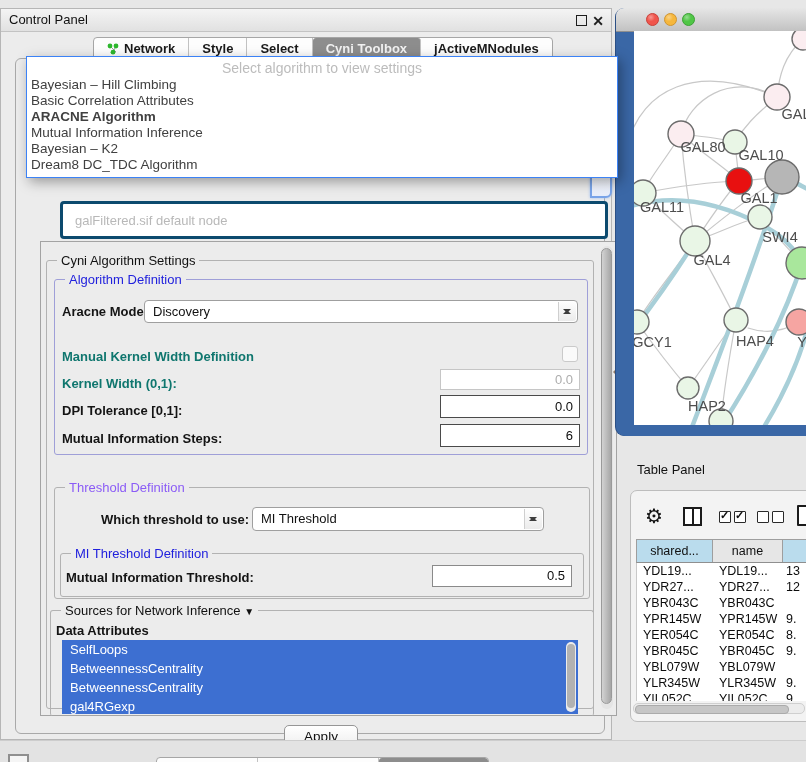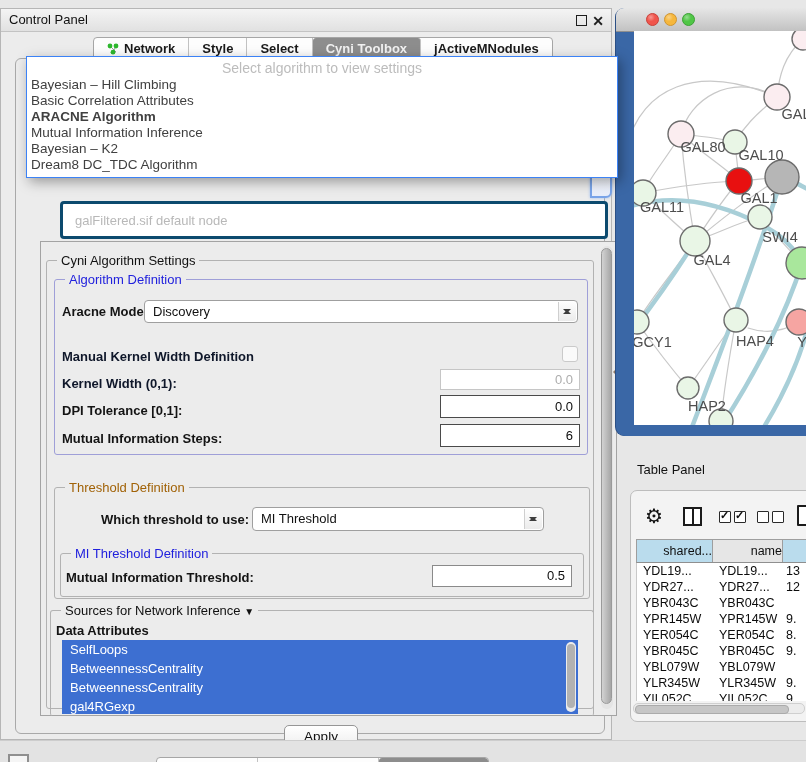--- a/index.html
+++ b/index.html
@@ -42,23 +42,23 @@
   
   .scrollbox{position:absolute;left:24px;top:182px;width:577px;height:475px;
       border:1px solid #a3a3a3;background:#ececec;box-sizing:border-box}
   .vtrack{position:absolute;right:3px;top:4px;bottom:6px;width:12px;background:#e4e4e4;border-radius:6px}
   .vthumb{position:absolute;left:0;top:2px;width:11px;height:456px;border-radius:6px;
       background:linear-gradient(90deg,#d2d2d2,#a6a6a6);border:1px solid #9a9a9a;box-sizing:border-box}
   .fieldset{position:absolute;border:1px solid #b2b2b2;border-radius:3px}
   .ftitle{position:absolute;top:-8px;left:10px;background:#ececec;padding:0 4px;
       font-size:13px;white-space:nowrap;color:#111}
   .ftitle.blue{color:#2121dd}
-  .ftitle.green{color:#a16207}
+  .ftitle.green{color:#8b5cf6}
   .lbl{position:absolute;font-size:13px;font-weight:bold;color:#141414;white-space:nowrap}
-  .lbl.dis{color:#0f172a}
+  .lbl.dis{color:#0f766e}
   .combo{position:absolute;background:#fff;border:1px solid #9f9f9f;border-radius:4px;
       font-size:13px;line-height:21px;padding-left:8px;box-sizing:border-box;height:23px;color:#111}
   .stp{position:absolute;right:1px;top:1px;bottom:1px;width:17px;border-left:1px solid #cfcfcf;
       background:linear-gradient(#fefefe,#ebebeb);border-radius:0 3px 3px 0}
   .stp::before{content:"";position:absolute;left:4px;top:4px;border:4px solid transparent;border-bottom-color:#3d3d3d}
   .stp::after{content:"";position:absolute;left:4px;bottom:4px;border:4px solid transparent;border-top-color:#3d3d3d}
   .tfield{position:absolute;background:#fff;border:1px solid #4a4a4a;font-size:13px;color:#0c0c0c;
       text-align:right;padding-right:6px;box-sizing:border-box}
   .tfield.dis{border-color:#c6c6c6;color:#adadad}
   .cbx{position:absolute;width:14px;height:14px;border:1px solid #cacaca;border-radius:3px;background:#fafafa}
@@ -86,21 +86,21 @@
       border:1px solid #bdbdbd;border-radius:7px 0 0 7px;box-sizing:border-box;overflow:hidden}
   .tp-toolbar{position:absolute;left:0;top:12px;right:0;height:30px}
   .icon-gear{position:absolute;left:14px;top:1px;font-size:20px;color:#141414}
   .icon-cols{position:absolute;left:52px;top:4px;width:15px;height:15px;border:2px solid #1b1b1b;background:#fff}
   .icon-cols div{position:absolute;left:6.5px;top:0;bottom:0;width:2px;background:#1b1b1b}
   .icon-cb{position:absolute;top:8px;width:10px;height:10px;border:1.6px solid #2a2a2a;border-radius:1px;background:#fff}
   .icon-cb.ck::after{content:"✓";position:absolute;left:0px;top:-3px;font-size:11px;font-weight:bold;color:#111}
   .icon-page{position:absolute;left:166px;top:2px;width:12px;height:17px;border:2px solid #1b1b1b;background:#fff;border-radius:1px}
   .tp-table{position:absolute;left:5px;top:48px;width:200px}
   .tp-hrow{display:flex;height:24px;border:1px solid #9e9e9e;border-bottom:1px solid #8f8f8f;box-sizing:border-box}
-  .tp-hcell{font-size:12.5px;color:#111;line-height:22px;text-align:right;border-right:1px solid #9e9e9e;
+  .tp-hcell{font-size:12.5px;color:#111;line-height:22px;text-align:center;border-right:1px solid #9e9e9e;
       box-sizing:border-box;overflow:hidden;white-space:nowrap}
   .tp-body{overflow:hidden;height:138px;background:#fff;border-left:1px solid #c9c9c9}
   .tp-row{display:flex;height:16px}
   .tp-cell{font-size:12.5px;color:#0c0c0c;line-height:16px;padding-left:6px;box-sizing:border-box;
       overflow:hidden;white-space:nowrap}
   .htrack{position:absolute;left:2px;top:212px;width:170px;height:9px;background:#ececec;border:1px solid #cfcfcf;border-radius:5px}
   .hthumb{position:absolute;left:1px;top:0.5px;width:152px;height:7px;background:#c6c6c6;border:1px solid #ababab;border-radius:4px}
   
   .bstrip{position:absolute;left:0;top:740px;width:806px;height:22px;background:#e3e3e3;border-top:1px solid #cdcdcd}
   .corner-icon{position:absolute;left:8px;top:754px;width:17px;height:14px;border:2px solid #8f8f8f;background:#f5f5f5}

